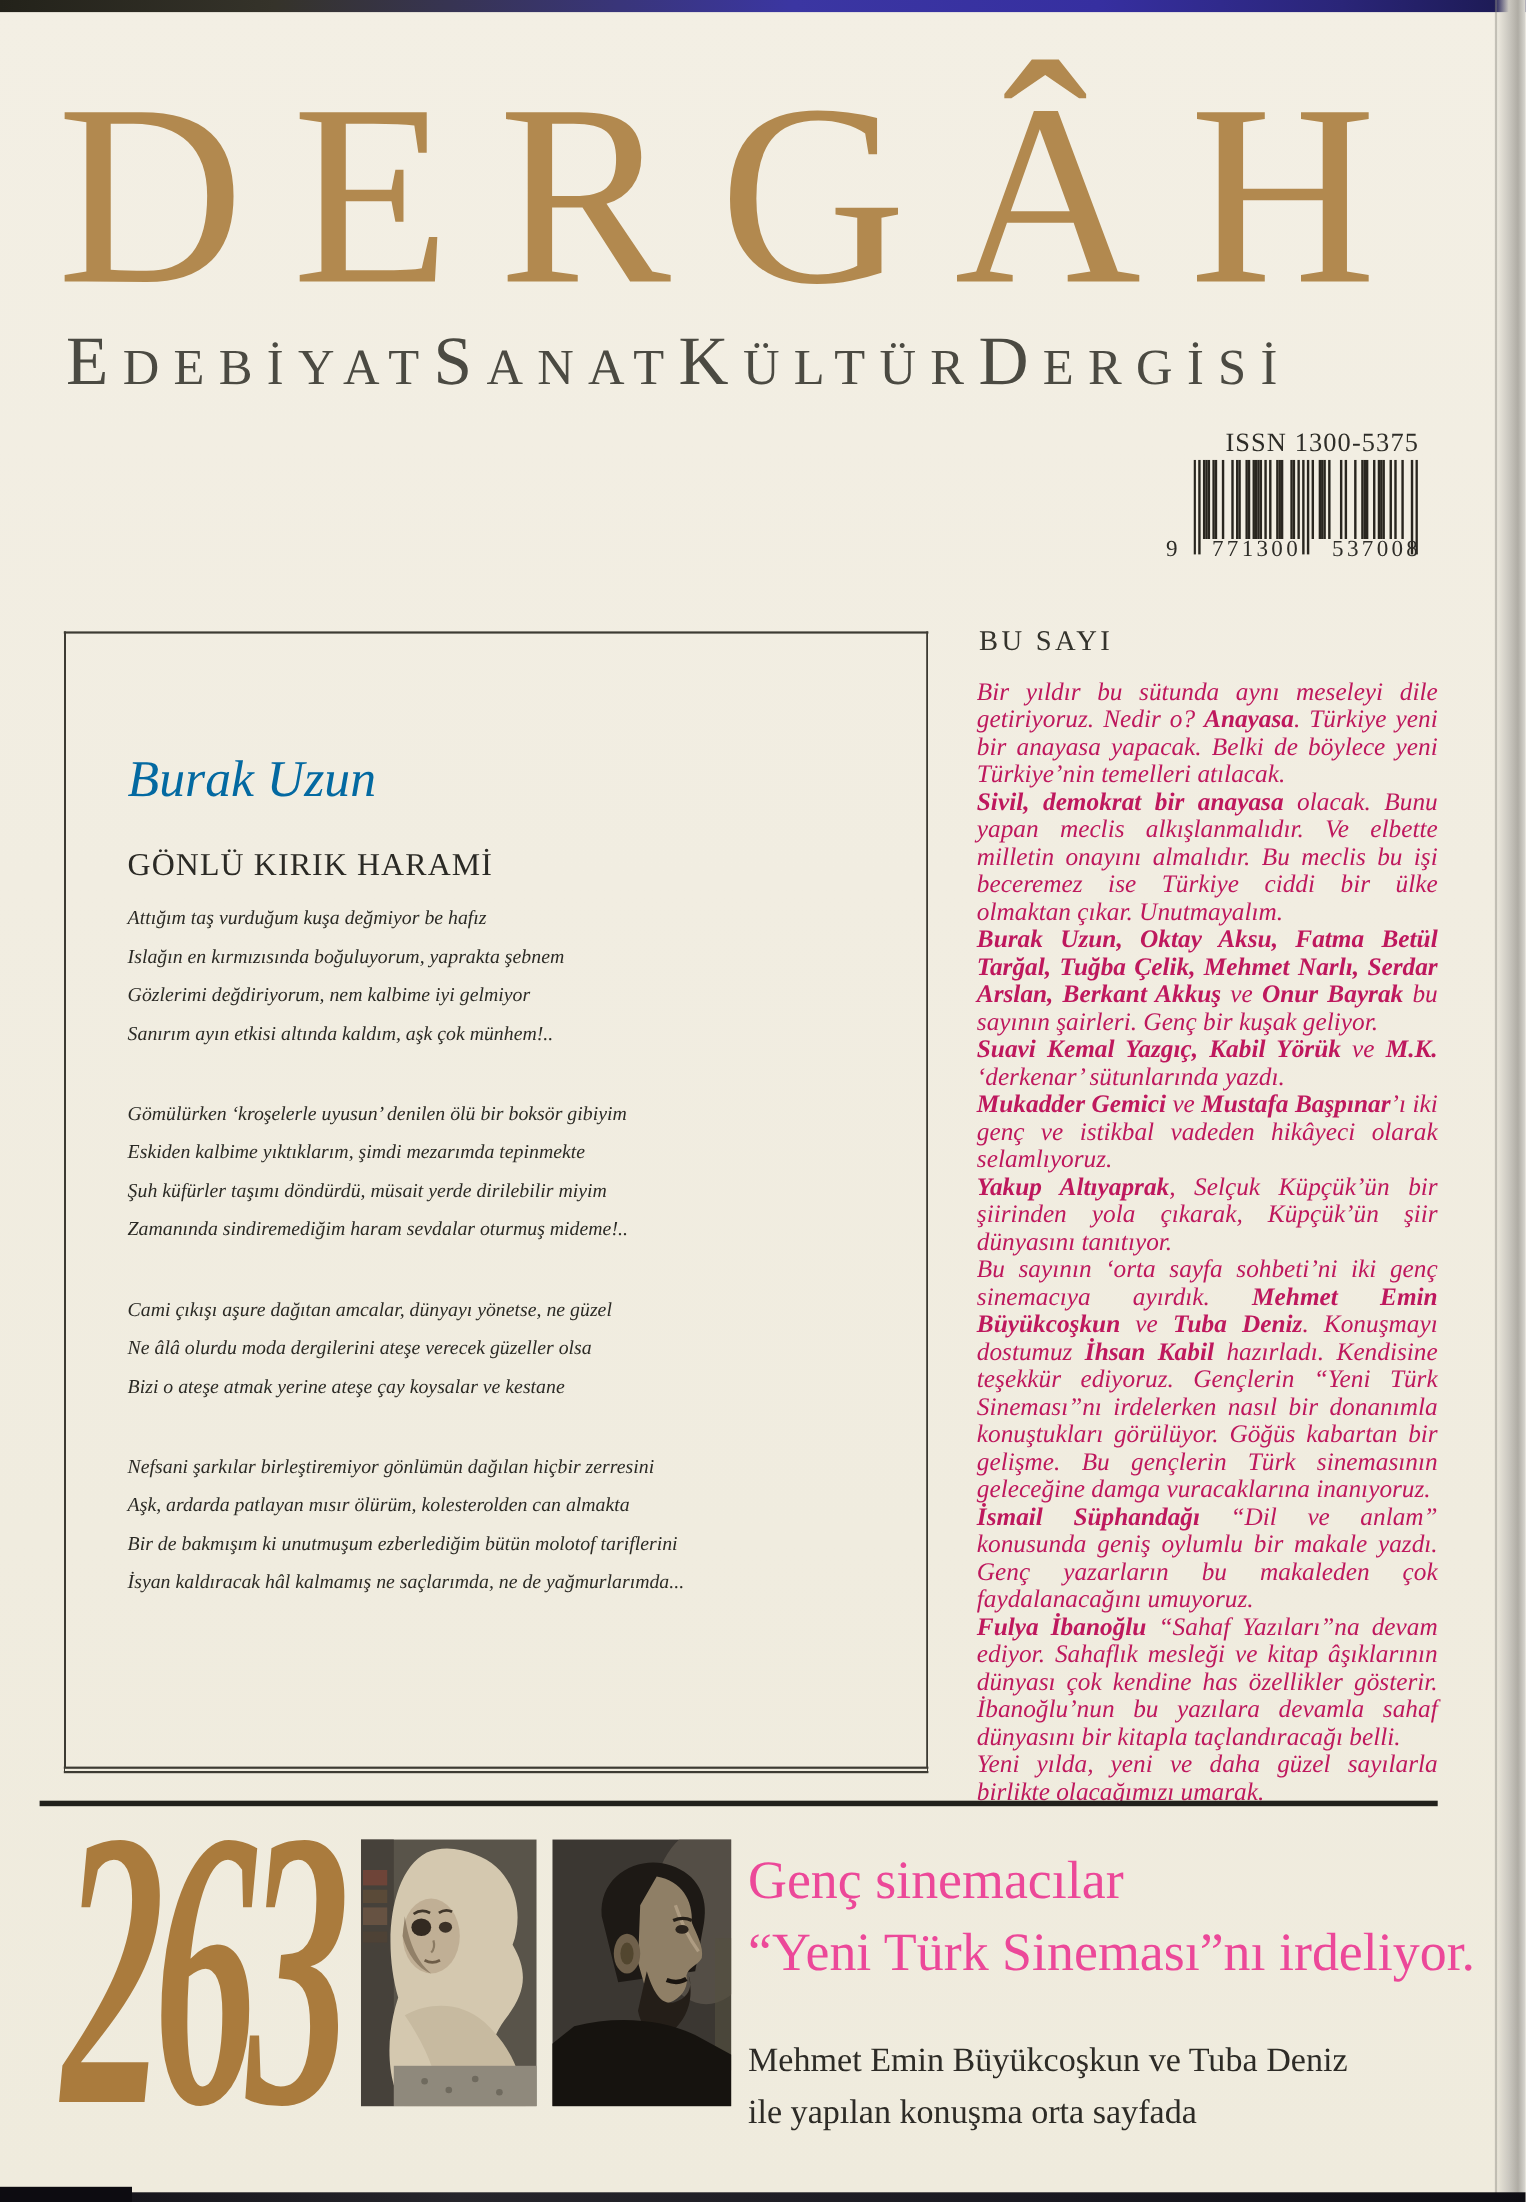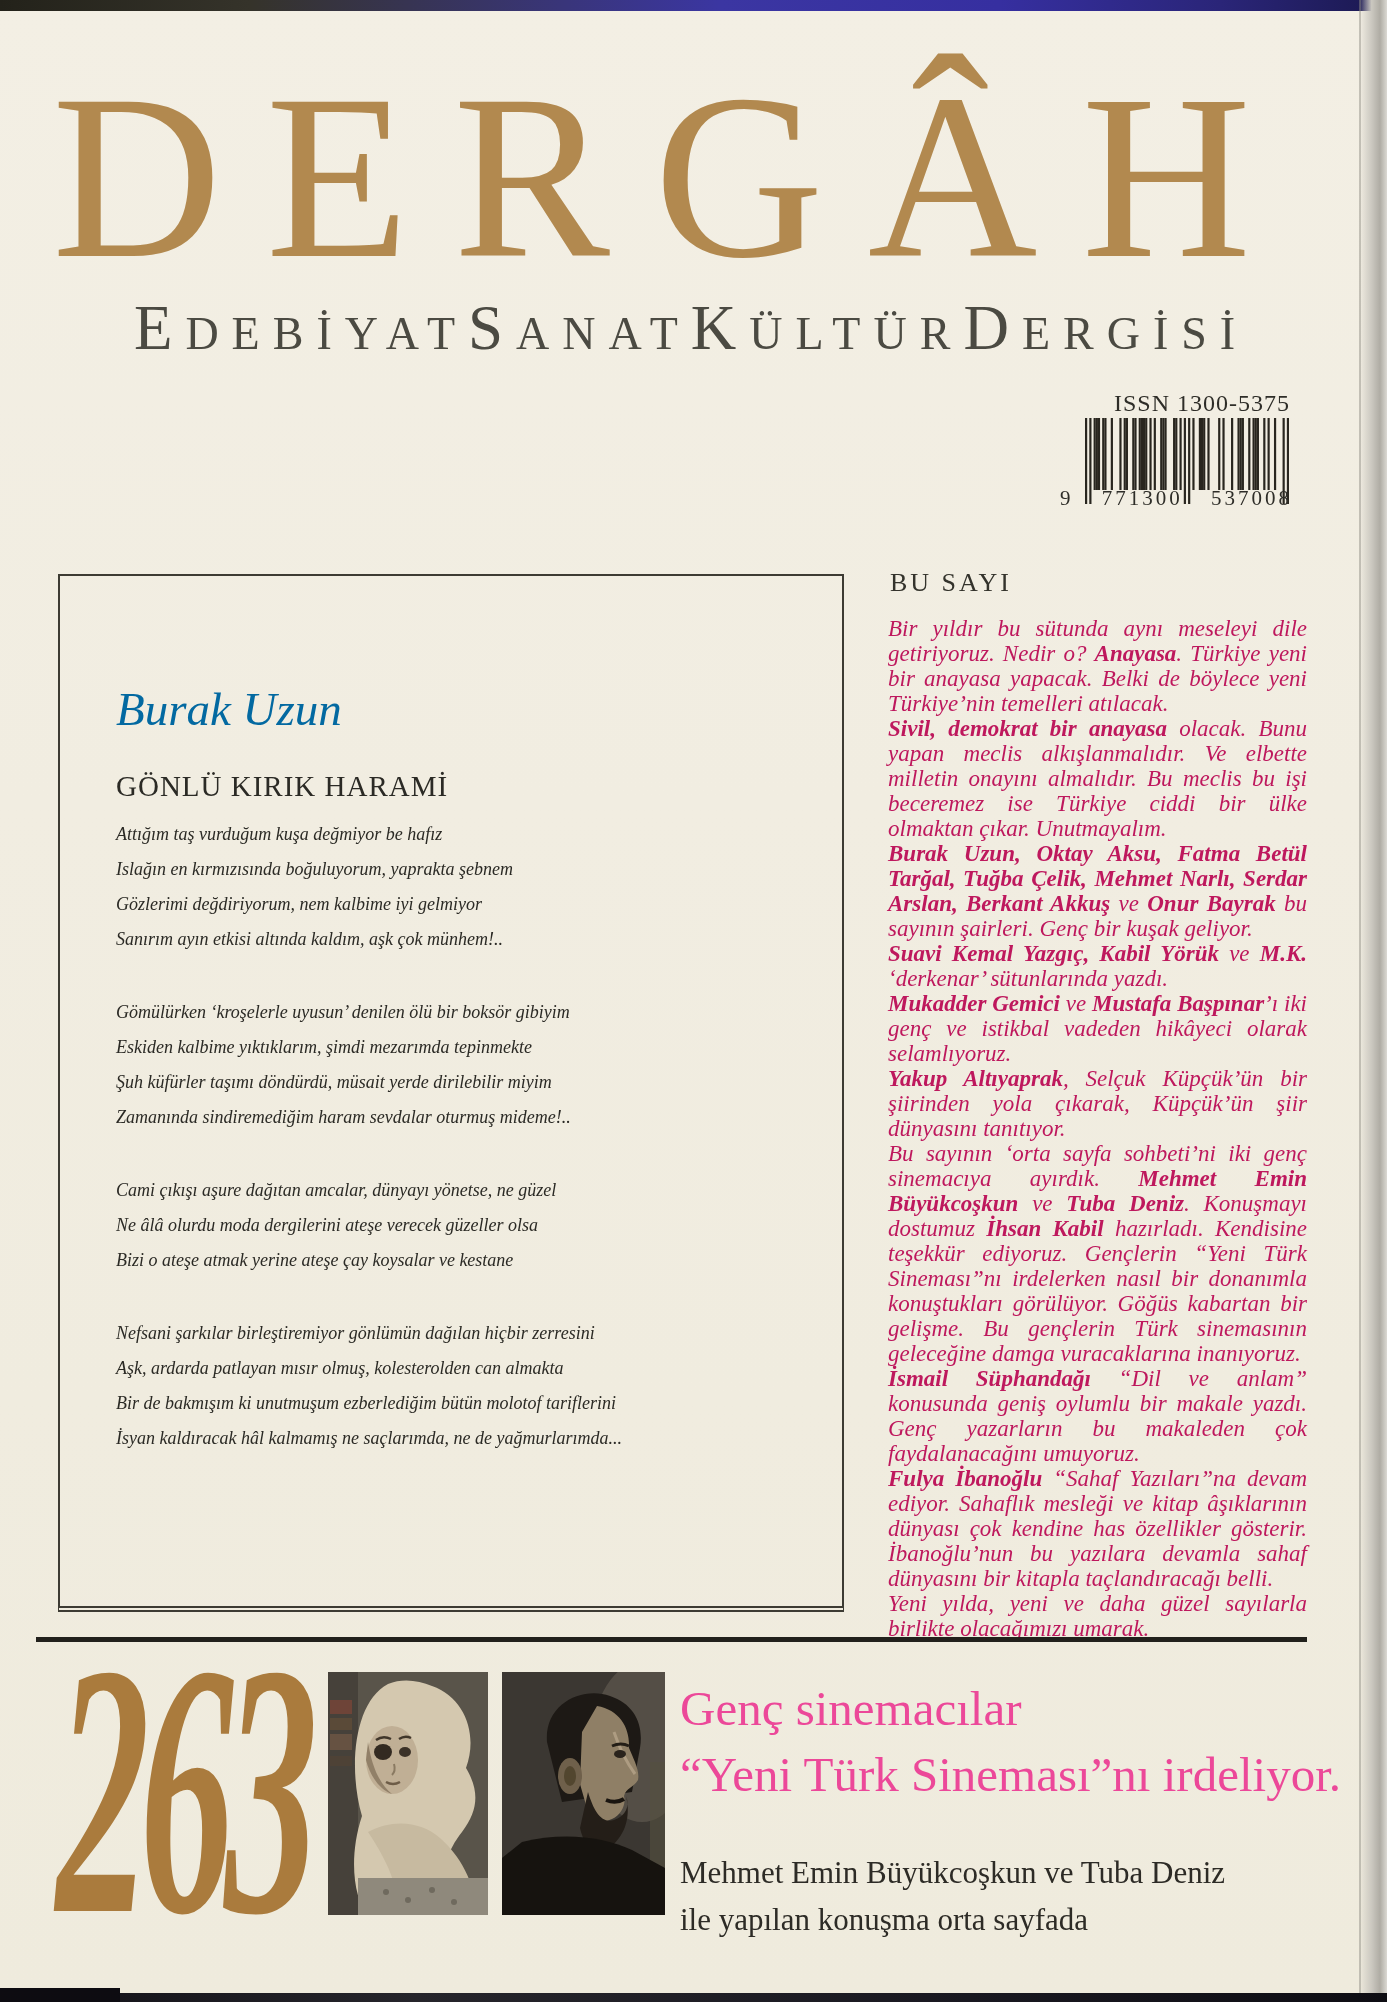--- a/index.html
+++ b/index.html
@@ -16,21 +16,21 @@
   .right-band{right:0;top:0;width:28px;height:2002px;
     background:linear-gradient(90deg,rgba(190,187,178,0) 0%,#cbc8c0 45%,#afaca4 75%,#dbd9d3 100%);}
   .right-band-line{right:26px;top:0;width:2px;height:2002px;background:rgba(140,137,128,.45);}
   .bottom-strip{left:0;top:1993px;width:1387px;height:9px;
     background:linear-gradient(90deg,#111016,#26252b 30%,#191820 70%,#0e0d13);}
   .bottom-blob{left:0;top:1988px;width:120px;height:14px;background:#0d0c11;}
 
   
   .masthead{left:52px;top:60px;width:1300px;font-size:235px;line-height:1;
     letter-spacing:44px;color:#b2894f;white-space:nowrap;}
-  .subtitle{left:60px;top:292px;width:1262px;text-align:center;white-space:nowrap;color:#4b4a42;}
+  .subtitle{left:60px;top:292px;width:1262px;text-align:left;white-space:nowrap;color:#4b4a42;}
   .subtitle .big{font-size:63px;letter-spacing:13px;}
   .subtitle .small{font-size:46px;letter-spacing:13px;}
 
   
   .issn{left:1078px;top:390px;width:212px;text-align:right;font-size:24px;
     letter-spacing:1px;color:#2e2d28;}
   .barcode{left:1085px;top:418px;width:204px;height:88px;}
   .bc-digits{left:1060px;top:486px;width:232px;display:flex;justify-content:space-between;
     font-size:21px;letter-spacing:3px;color:#2e2d28;}
 
@@ -147,21 +147,21 @@
           <div>Şuh küfürler taşımı döndürdü, müsait yerde dirilebilir miyim</div>
           <div>Zamanında sindiremediğim haram sevdalar oturmuş mideme!..</div>
         </div>
         <div class="stanza">
           <div>Cami çıkışı aşure dağıtan amcalar, dünyayı yönetse, ne güzel</div>
           <div>Ne âlâ olurdu moda dergilerini ateşe verecek güzeller olsa</div>
           <div>Bizi o ateşe atmak yerine ateşe çay koysalar ve kestane</div>
         </div>
         <div class="stanza">
           <div>Nefsani şarkılar birleştiremiyor gönlümün dağılan hiçbir zerresini</div>
-          <div>Aşk, ardarda patlayan mısır olmuş, kolesterolden can almakta</div>
+          <div>Aşk, ardarda patlayan mısır ölürüm, kolesterolden can almakta</div>
           <div>Bir de bakmışım ki unutmuşum ezberlediğim bütün molotof tariflerini</div>
           <div>İsyan kaldıracak hâl kalmamış ne saçlarımda, ne de yağmurlarımda...</div>
         </div>
       </div>
   </div>
 </div>
 
 <div class="abs busayi-head">BU SAYI</div>
 <div class="abs busayi-col">
     <p><span>Bir yıldır bu sütunda aynı meseleyi dile getiriyoruz. Nedir o? </span><b>Anayasa</b><span>. Türkiye yeni bir anayasa yapacak. Belki de böylece yeni Türkiye’nin temelleri atılacak.</span></p>

